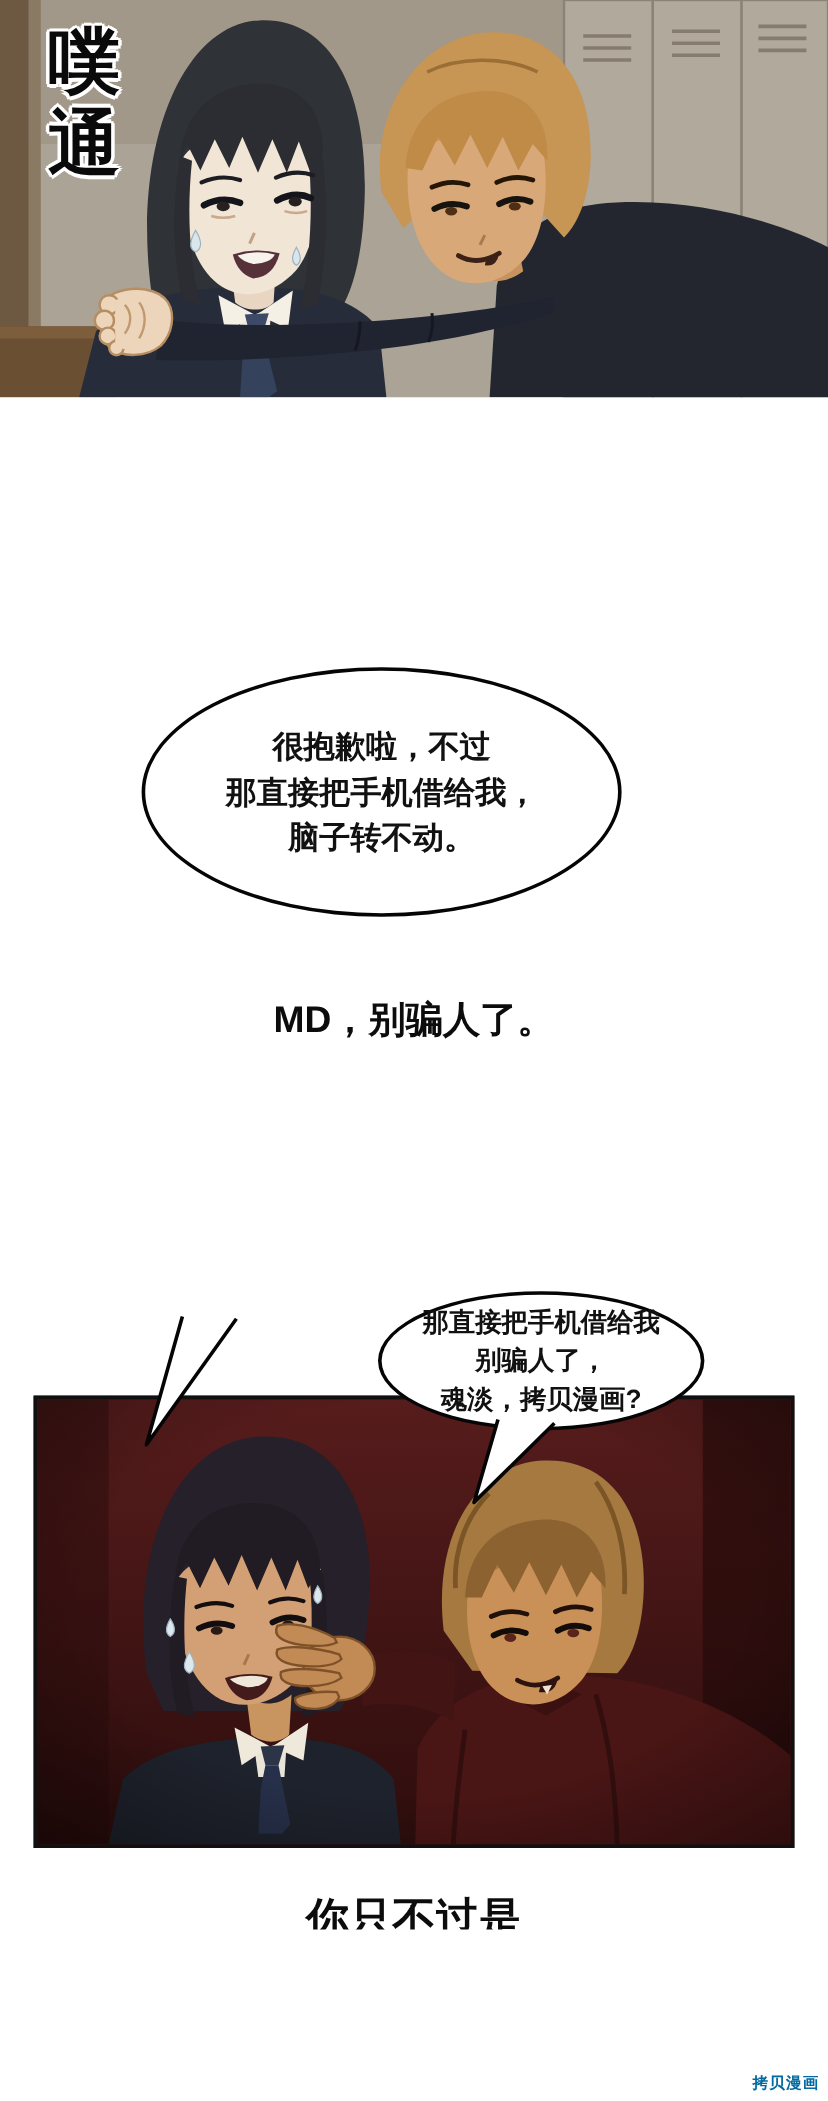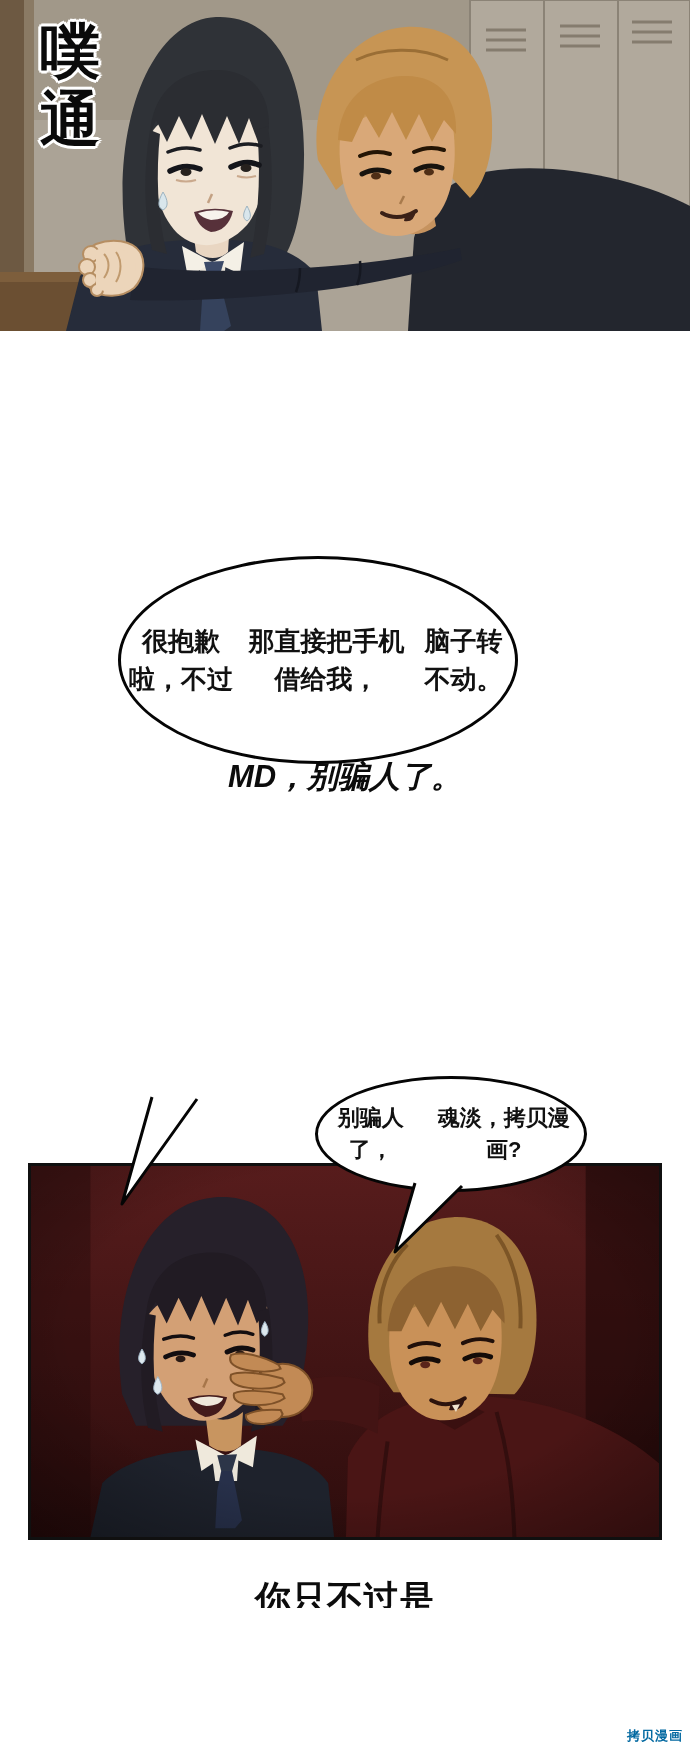--- a/index.html
+++ b/index.html
@@ -9,30 +9,30 @@
   .panel { position:absolute; overflow:hidden; }
   .panel1 { left:0; top:0; width:690px; height:331px; background:#aba396; }
   .panel2 { left:28px; top:1163px; width:634px; height:377px; border:3px solid #101010; background:#3a0f0f; }
   .panel svg { display:block; width:100%; height:100%; }
 
   .sfx { position:absolute; left:26px; top:22px; width:88px; display:flex; flex-direction:column; align-items:center; gap:8px;
          font-size:60px; font-weight:bold; color:#0a0a0a; line-height:1.0;
          text-shadow:-3px 0 #fff,3px 0 #fff,0 -3px #fff,0 3px #fff,-2px -2px #fff,2px 2px #fff,-2px 2px #fff,2px -2px #fff; }
 
   .bubble { position:absolute; background:#ffffff; border:3px solid #050505; border-radius:50%;
-            display:flex; flex-direction:row; align-items:center; 
+            display:flex; flex-direction:column; align-items:center; justify-content:center;
             text-align:center; color:#111111; font-weight:bold; z-index:5; }
   .bubble1 { left:118px; top:556px; width:400px; height:208px; font-size:26px; line-height:38px; }
   .bubble2 { left:33px;  top:990px; width:290px; height:115px; font-size:24px; line-height:35px; }
   .bubble3 { left:315px; top:1076px; width:272px; height:116px; font-size:22px; line-height:32px; }
 
   .tails { position:absolute; left:0; top:0; width:690px; height:1751px; pointer-events:none; z-index:6; }
 
   .narration { position:absolute; left:0; width:690px; text-align:center; color:#0c0c0c; font-weight:bold; }
-  .n1 { top:756px; font-size:31px;font-style:italic; }
+  .n1 { top:829px; font-size:31px; }
   .n2 { top:1576px; height:32px; overflow:hidden; font-size:36px; line-height:46px; }
 
   .watermark { position:absolute; right:7px; top:1727px; font-size:13px; color:#0369a1; letter-spacing:1px;font-weight:bold; }
 </style>
 </head>
 <body>
 
 <div class="page">
 
   <div class="panel panel1">
@@ -196,20 +196,21 @@
   <div class="bubble bubble1">
     <div>很抱歉啦，不过</div>
     <div>那直接把手机借给我，</div>
     <div>脑子转不动。</div>
   </div>
 
   <div class="narration n1">MD，别骗人了。</div>
 
 
   <div class="bubble bubble3">
+    <div>那直接把手机借给我</div>
     <div>别骗人了，</div>
     <div>魂淡，拷贝漫画?</div>
   </div>
 
   <svg class="tails" viewBox="0 0 690 1751">
     <path d="M152 1097 L122 1204 L197 1099" fill="#ffffff" stroke="#050505" stroke-width="3" stroke-linejoin="round"></path>
     <path d="M415 1183 L395 1252 L462 1186" fill="#ffffff" stroke="#050505" stroke-width="3" stroke-linejoin="round"></path>
   </svg>
 
   <div class="narration n2">

